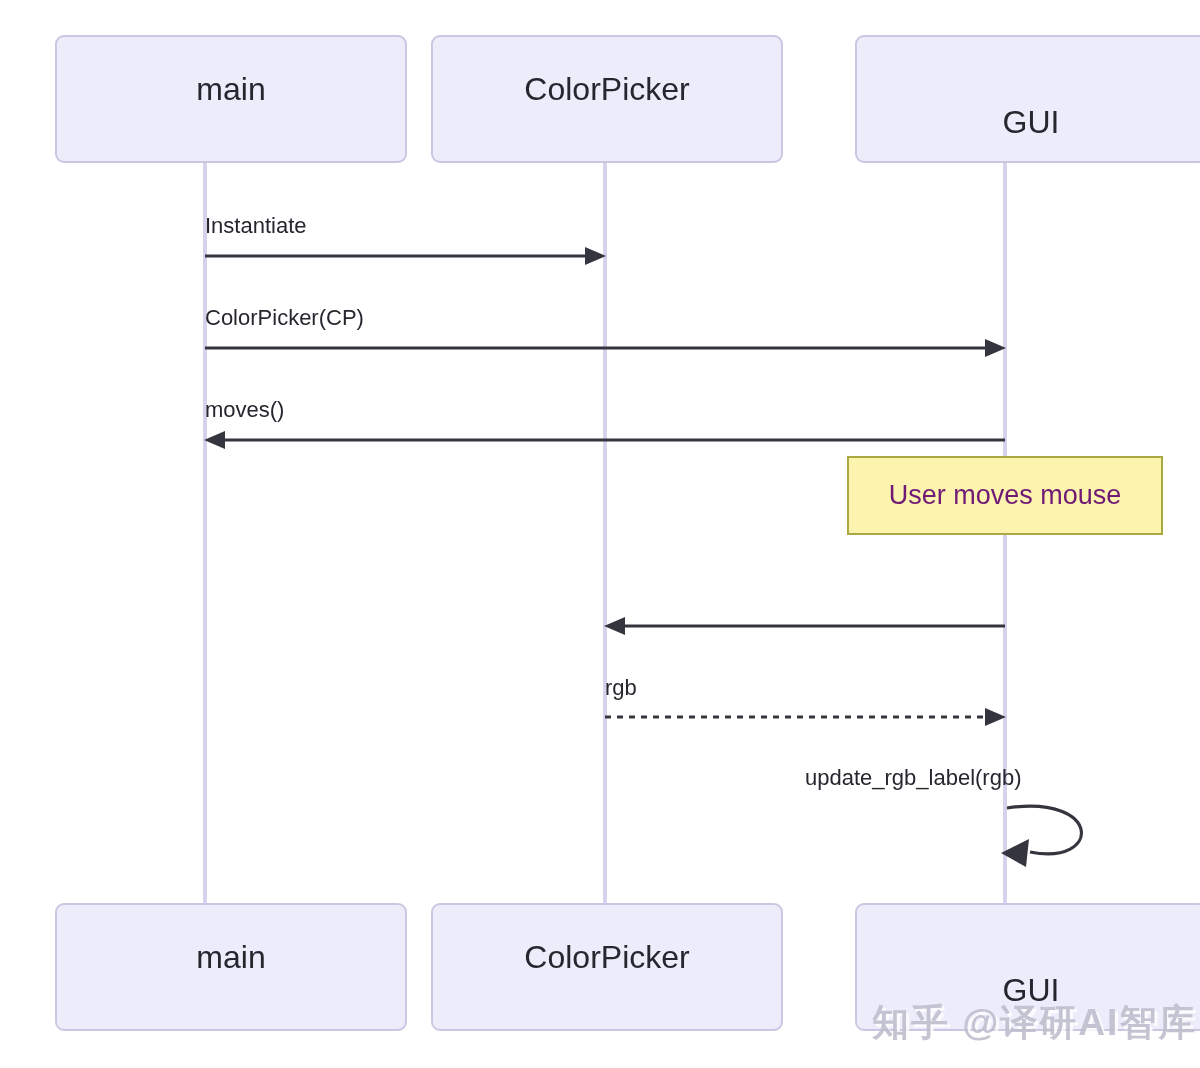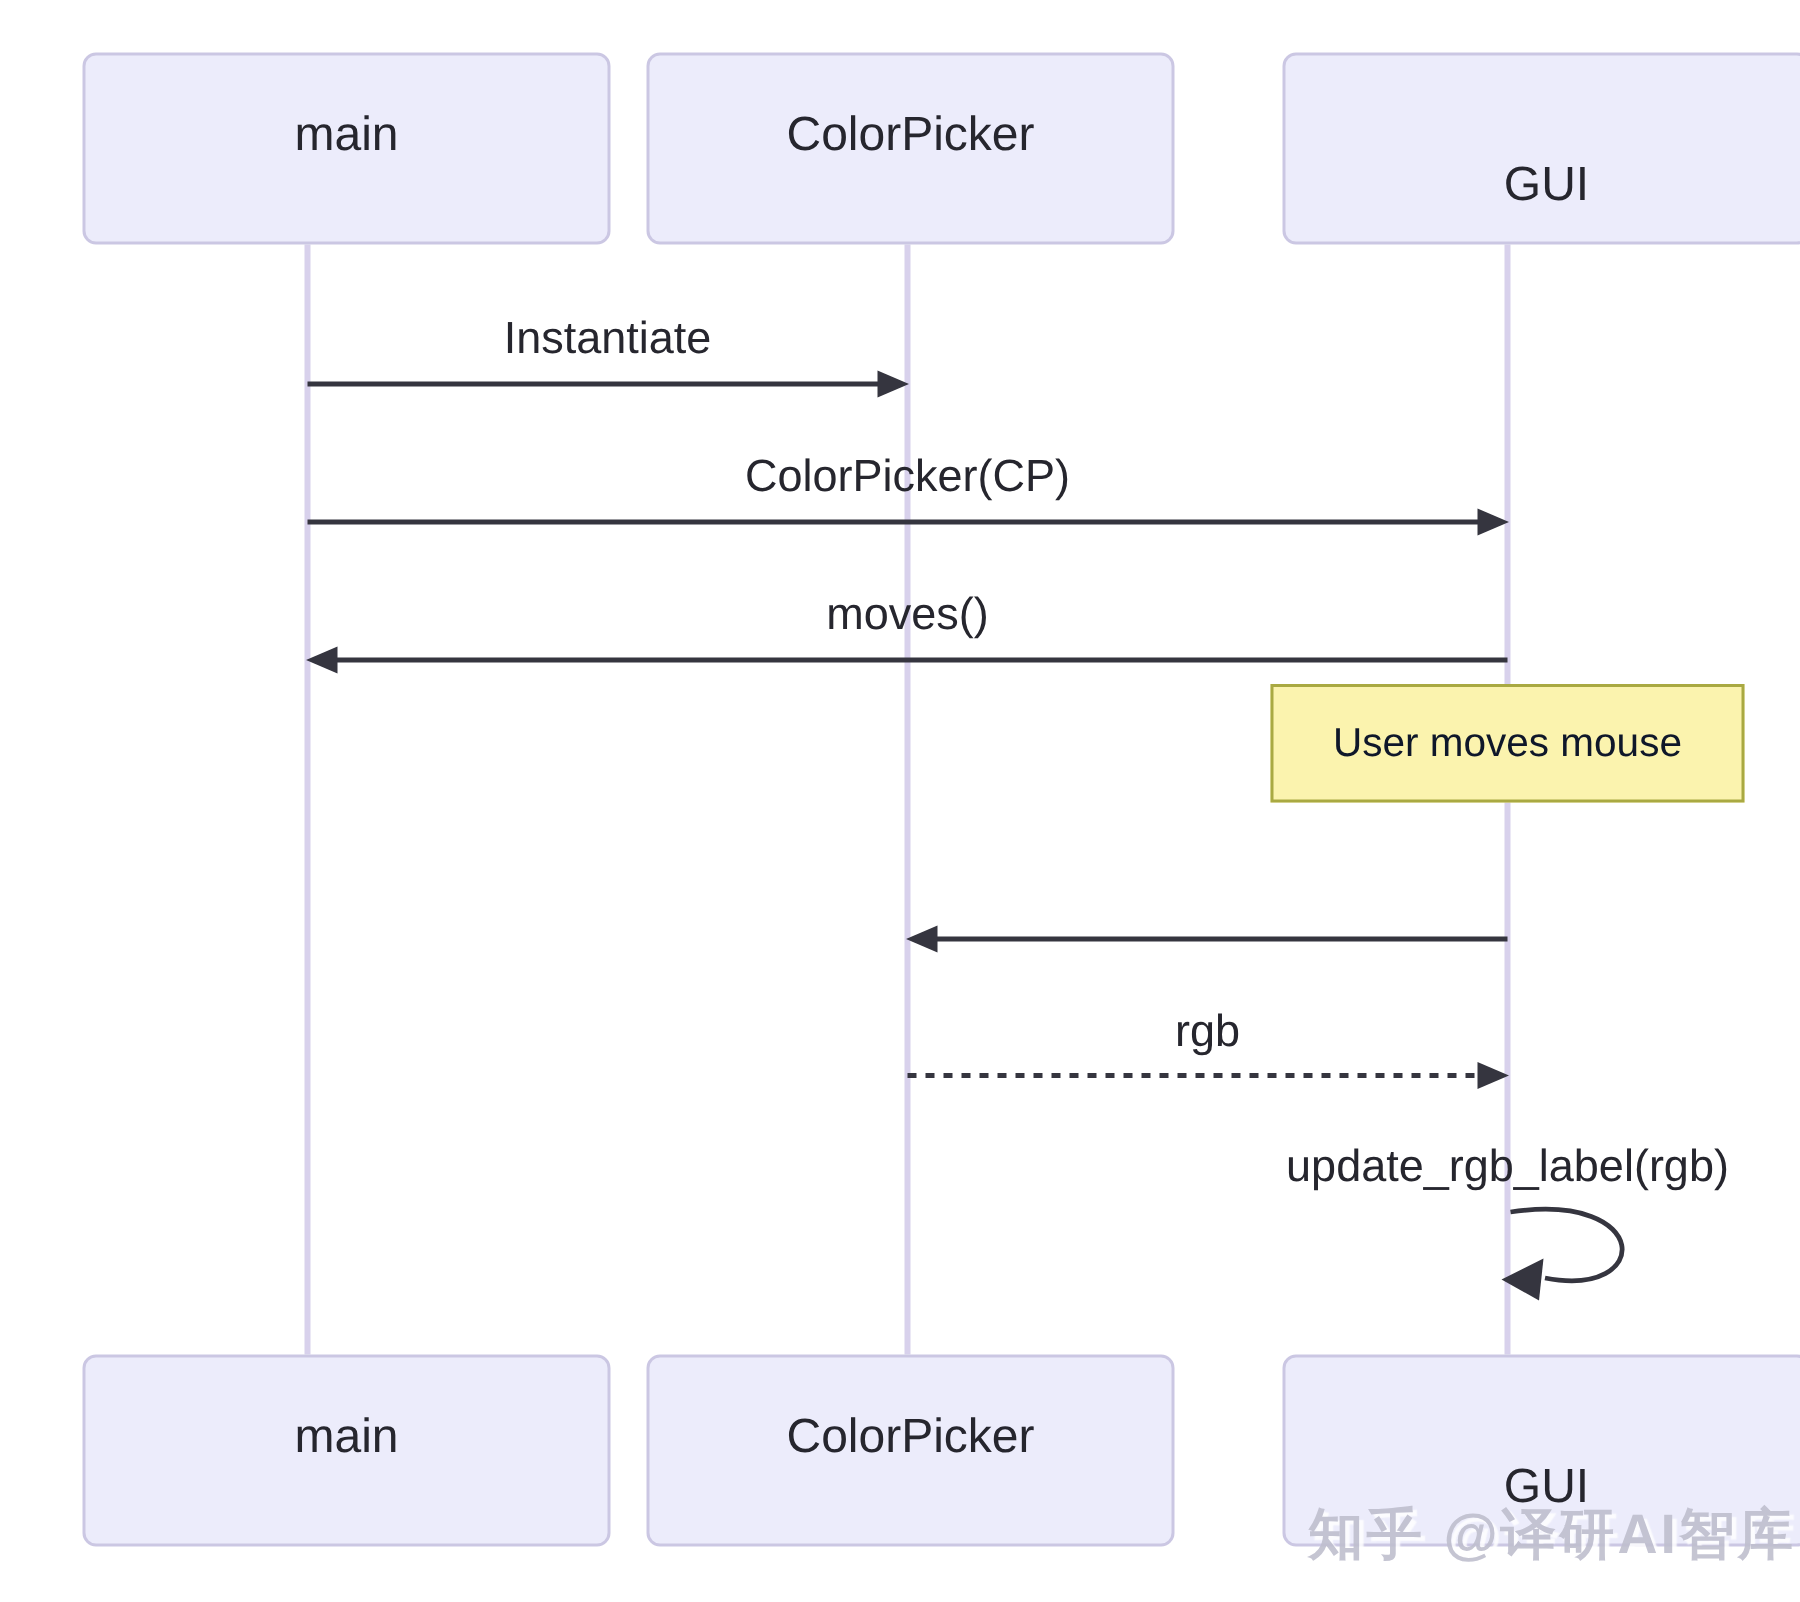--- a/index.html
+++ b/index.html
@@ -47,36 +47,36 @@
   .actor.col-2 { left: 431px; }
   .actor.col-3 { left: 855px; align-items: flex-end; }
 
   svg.arrow-layer { position: absolute; left: 0; top: 0; }
   .arrow-line { stroke: var(--arrow); stroke-width: 3.2; fill: none; }
   .arrow-line.dashed { stroke-dasharray: 6 6; }
   .arrow-head { fill: var(--arrow); stroke: none; }
 
   .msg {
     position: absolute;
-    font-size: 30px;
+    font-size: 22px;
     line-height: 32px;
-    text-align: center;
+    text-align: left;
     color: var(--text);
     white-space: nowrap;
   }
 
   .note {
     position: absolute;
     left: 847px; top: 456px;
     width: 316px; height: 79px;
     background: var(--note-fill);
     border: 2px solid var(--note-border);
     display: flex; align-items: center; justify-content: center;
     font-size: 27px;
-    color: #0f172a;
+    color: #701a75;
   }
 
   .watermark {
     position: absolute;
     left: 872px; top: 998px;
     font-size: 37px;
     font-weight: 600;
     letter-spacing: 2px;
     white-space: nowrap;
     color: var(--watermark);

